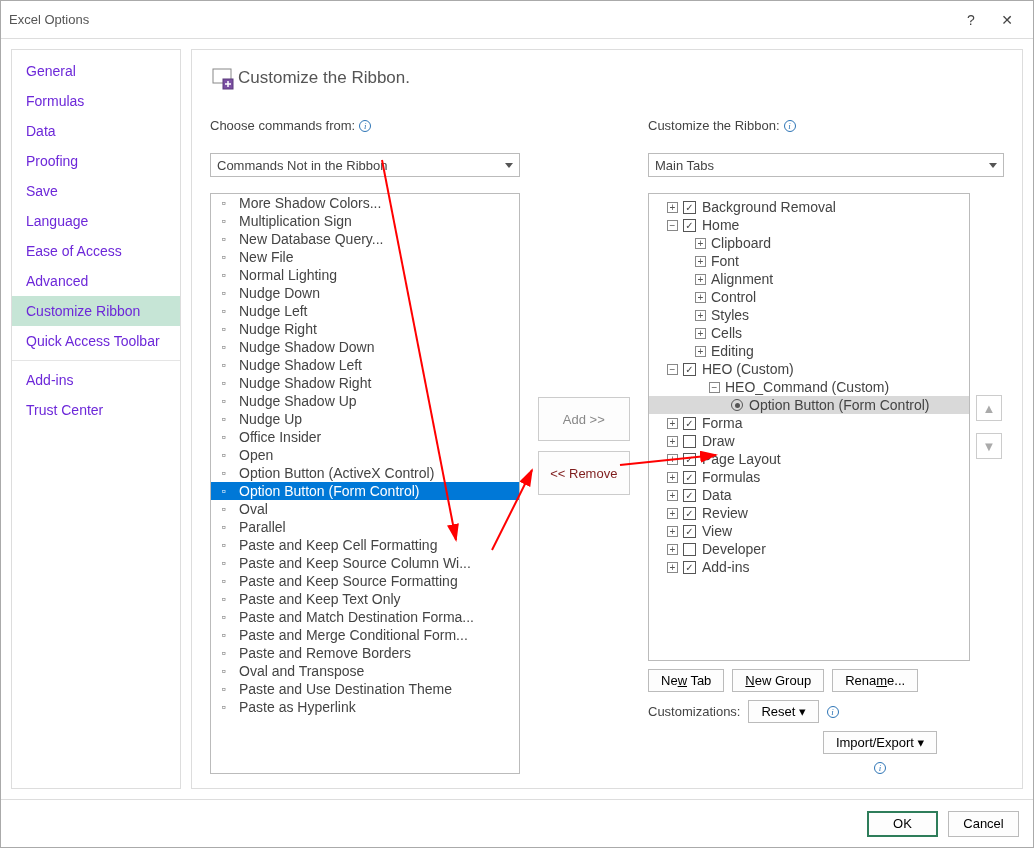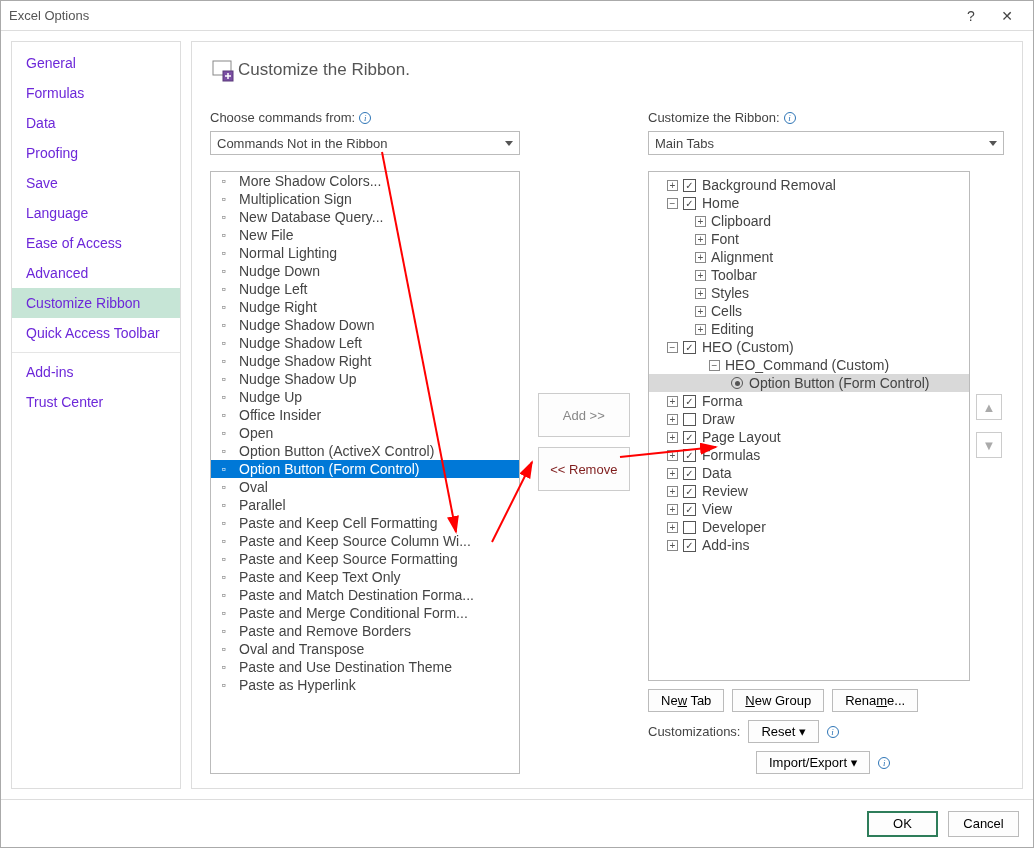--- a/index.html
+++ b/index.html
@@ -1,35 +1,35 @@
 <!DOCTYPE html>
 <html><head>
 <meta charset="utf-8">
 <style>
   * { box-sizing: border-box; margin: 0; padding: 0; font-family: "Segoe UI", Tahoma, sans-serif; }
   body { background: #fff; font-size: 13px; color: #444; }
   .window { width: 1034px; height: 848px; border: 1px solid #aaa; display: flex; flex-direction: column; position: relative; }
-  .titlebar { height: 30px; display: flex; align-items: center; padding: 0 8px; border-bottom: 1px solid #ddd; }
+  .titlebar { height: 38px; display: flex; align-items: center; padding: 0 8px; border-bottom: 1px solid #ddd; }
   .titlebar .title { font-size: 13px; color: #555; flex: 1; }
   .titlebar .btn { width: 36px; height: 28px; display: flex; align-items: center; justify-content: center; color: #444; font-size: 14px; }
   .body { flex: 1; display: flex; padding: 10px; gap: 10px; overflow: hidden; }
   .body > * { border: 1px solid #ddd; }
   .sidebar { width: 170px; padding: 6px 0; }
   .sidebar .item { padding: 7px 14px; color: #6d28d9; cursor: pointer; font-size: 14px; }
   .sidebar .item.sel { background: #c6e5d6; }
   .sidebar .sep { border-top: 1px solid #e5e5e5; margin: 4px 0; }
   .main { flex: 1; padding: 14px 18px; display: flex; flex-direction: column; gap: 8px; position: relative; overflow: hidden; }
   .page-title { display: flex; align-items: center; font-size: 17px; color: #555; margin-bottom: 18px; }
   .page-title .icon { width: 28px; height: 28px; display: flex; align-items: center; justify-content: center; }
   .columns { display: flex; gap: 18px; flex: 1; min-height: 0; }
   .col { display: flex; flex-direction: column; min-height: 0; }
   .col-left { width: 315px; }
   .col-mid { width: 94px; display: flex; flex-direction: column; justify-content: center; gap: 10px; }
   .col-right { flex: 1; }
-  .lbl { font-size: 13px; color: #444; margin-bottom: 6px; display: flex; align-items: center; gap: 4px; }
+  .lbl { font-size: 13px; color: #444; margin-bottom: 20px; display: flex; align-items: center; gap: 4px; }
   .info-icon { display:inline-block; width:12px; height:12px; border-radius:50%; border:1px solid #2e75b6; color:#2e75b6; font-size:9px; line-height:10px; text-align:center; font-style: italic; font-family: serif; }
   .dropdown { border: 1px solid #bbb; background: #fff; height: 24px; display: flex; align-items: center; padding: 0 6px; justify-content: space-between; cursor: pointer; margin-bottom: 16px; }
   .dropdown .arrow { border-left:4px solid transparent; border-right:4px solid transparent; border-top:5px solid #555; }
   .listbox { border: 1px solid #bbb; flex: 1; overflow-y: scroll; overflow-x: hidden; min-height: 0; background: #fff; }
   .li-row { display: flex; align-items: center; gap: 6px; padding: 1px 4px; font-size: 14px; color: #444; white-space: nowrap; cursor: pointer; }
   .li-row .ico { width: 18px; height: 16px; display: inline-flex; align-items:center; justify-content:center; font-size:12px; color:#666; flex-shrink:0; }
   .li-row.sel { background: #0078d7; color: #fff; }
   .li-row.sel .ico { color:#fff; }
   .btn-mid { border: 1px solid #ccc; background: #fdfdfd; height: 44px; font-size: 13px; color: #888; cursor: pointer; }
   .btn-mid.enabled { color: #7f1d1d; }
@@ -262,21 +262,21 @@
                     <div class="tnode indent2">
                       <span class="exp">+</span>
                       <span>Font</span>
                     </div>
                     <div class="tnode indent2">
                       <span class="exp">+</span>
                       <span>Alignment</span>
                     </div>
                     <div class="tnode indent2">
                       <span class="exp">+</span>
-                      <span>Toolbar</span>
+                      <span>Control</span>
                     </div>
                     <div class="tnode indent2">
                       <span class="exp">+</span>
                       <span>Styles</span>
                     </div>
                     <div class="tnode indent2">
                       <span class="exp">+</span>
                       <span>Cells</span>
                     </div>
                     <div class="tnode indent2">
@@ -352,21 +352,21 @@
           <div class="btnrow">
             <button class="pbtn"><span>Ne<u>w</u> Tab</span></button>
             <button class="pbtn"><span><u>N</u>ew Group</span></button>
             <button class="pbtn"><span>Rena<u>m</u>e...</span></button>
           </div>
           <div class="custrow">
             <span>Customizations:</span>
             <button class="pbtn"><span>Reset</span> ▾</button>
             <span class="info-icon">i</span>
           </div>
-          <div class="custrow" style="padding-left:108px;">
+          <div class="custrow" style="padding-left:108px;flex-direction:column;">
             <button class="pbtn"><span>Import/Export</span> ▾</button>
             <span class="info-icon">i</span>
           </div>
         </div>
 
       </div>
 
       <svg class="arrow-overlay" width="810" height="770">
         <defs>
           <marker id="ah" markerWidth="10" markerHeight="10" refX="8" refY="3" orient="auto">

